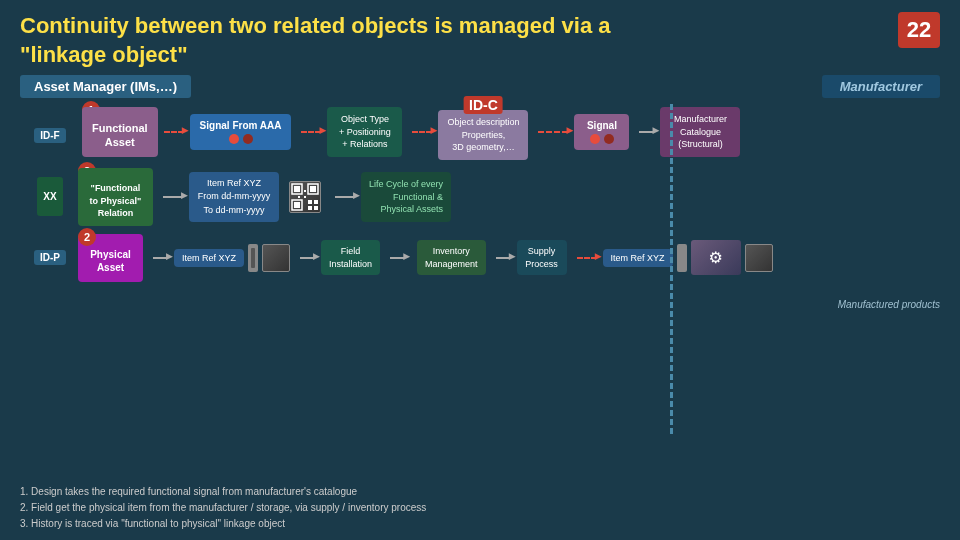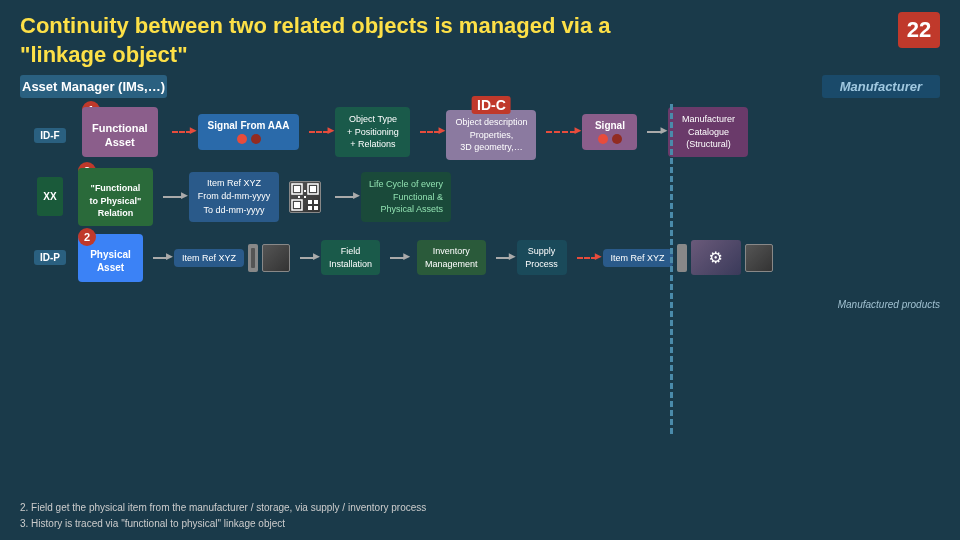--- a/index.html
+++ b/index.html
@@ -45,21 +45,21 @@
       display: flex;
       justify-content: space-between;
       padding: 0 20px;
       margin-bottom: 6px;
     }
     .banner {
       background: #2a6080;
       color: white;
       font-size: 13px;
       font-weight: bold;
-      padding: 4px 2px;
+      padding: 4px 14px;
       border-radius: 3px;
     }
     .banner-right {
       background: #1a4a6a;
       color: #a0c8e0;
       font-size: 13px;
       font-weight: bold;
       padding: 4px 18px;
       border-radius: 3px;
       font-style: italic;
@@ -275,21 +275,21 @@
 
     
     .row3 {
       display: flex;
       align-items: center;
       gap: 6px;
       position: relative;
       margin-bottom: 6px;
     }
     .phys-asset-box {
-      background: #3b82f6;
+      background: #a21caf;
       color: white;
       font-size: 10px;
       font-weight: bold;
       padding: 8px 10px;
       border-radius: 4px;
       text-align: center;
       min-width: 65px;
       line-height: 1.3;
     }
     .item-ref-small {
@@ -361,21 +361,21 @@
 
 <div class="main-area">
   <div class="divider"></div>
 
   <div class="row1" style="margin-bottom:8px; padding-left:8px; position:relative;">
 
     <div style="display:flex; flex-direction:column; align-items:center; margin-right:4px; position:relative; min-width:44px;">
       <div class="id-badge" style="margin-top:6px;">ID-F</div>
     </div>
 
-    <div style="position:relative; margin-right:8px;">
+    <div style="position:relative; margin-right:0;">
       <div class="num-circle" style="top:-6px; left:0;">1</div>
       <div class="asset-box" style="min-width:72px; padding-top:14px;">
         <span style="white-space:pre-line;">Functional
 Asset</span>
       </div>
     </div>
 
     <div style="width:20px; border-top:2px dashed #e74c3c; position:relative; flex-shrink:0;">
       <span style="position:absolute; right:-5px; top:-8px; color:#e74c3c; font-size:9px;">▶</span>
     </div>
@@ -558,15 +558,16 @@
     </div>
   </div>
 
   <div style="position:absolute; right:20px; top:195px;">
     <div style="color:#a0c0d0; font-size:10px; font-style:italic; text-align:right; margin-bottom:2px;">Manufactured products</div>
   </div>
 
 </div>
 
 <div class="footer-notes">
+  <div>1.  Design takes the required functional signal from manufacturer's catalogue</div>
   <div>2.  Field get the physical item from the manufacturer / storage, via supply / inventory process</div>
   <div>3.  History is traced via "functional to physical" linkage object</div>
 </div>
 
 </body></html>

